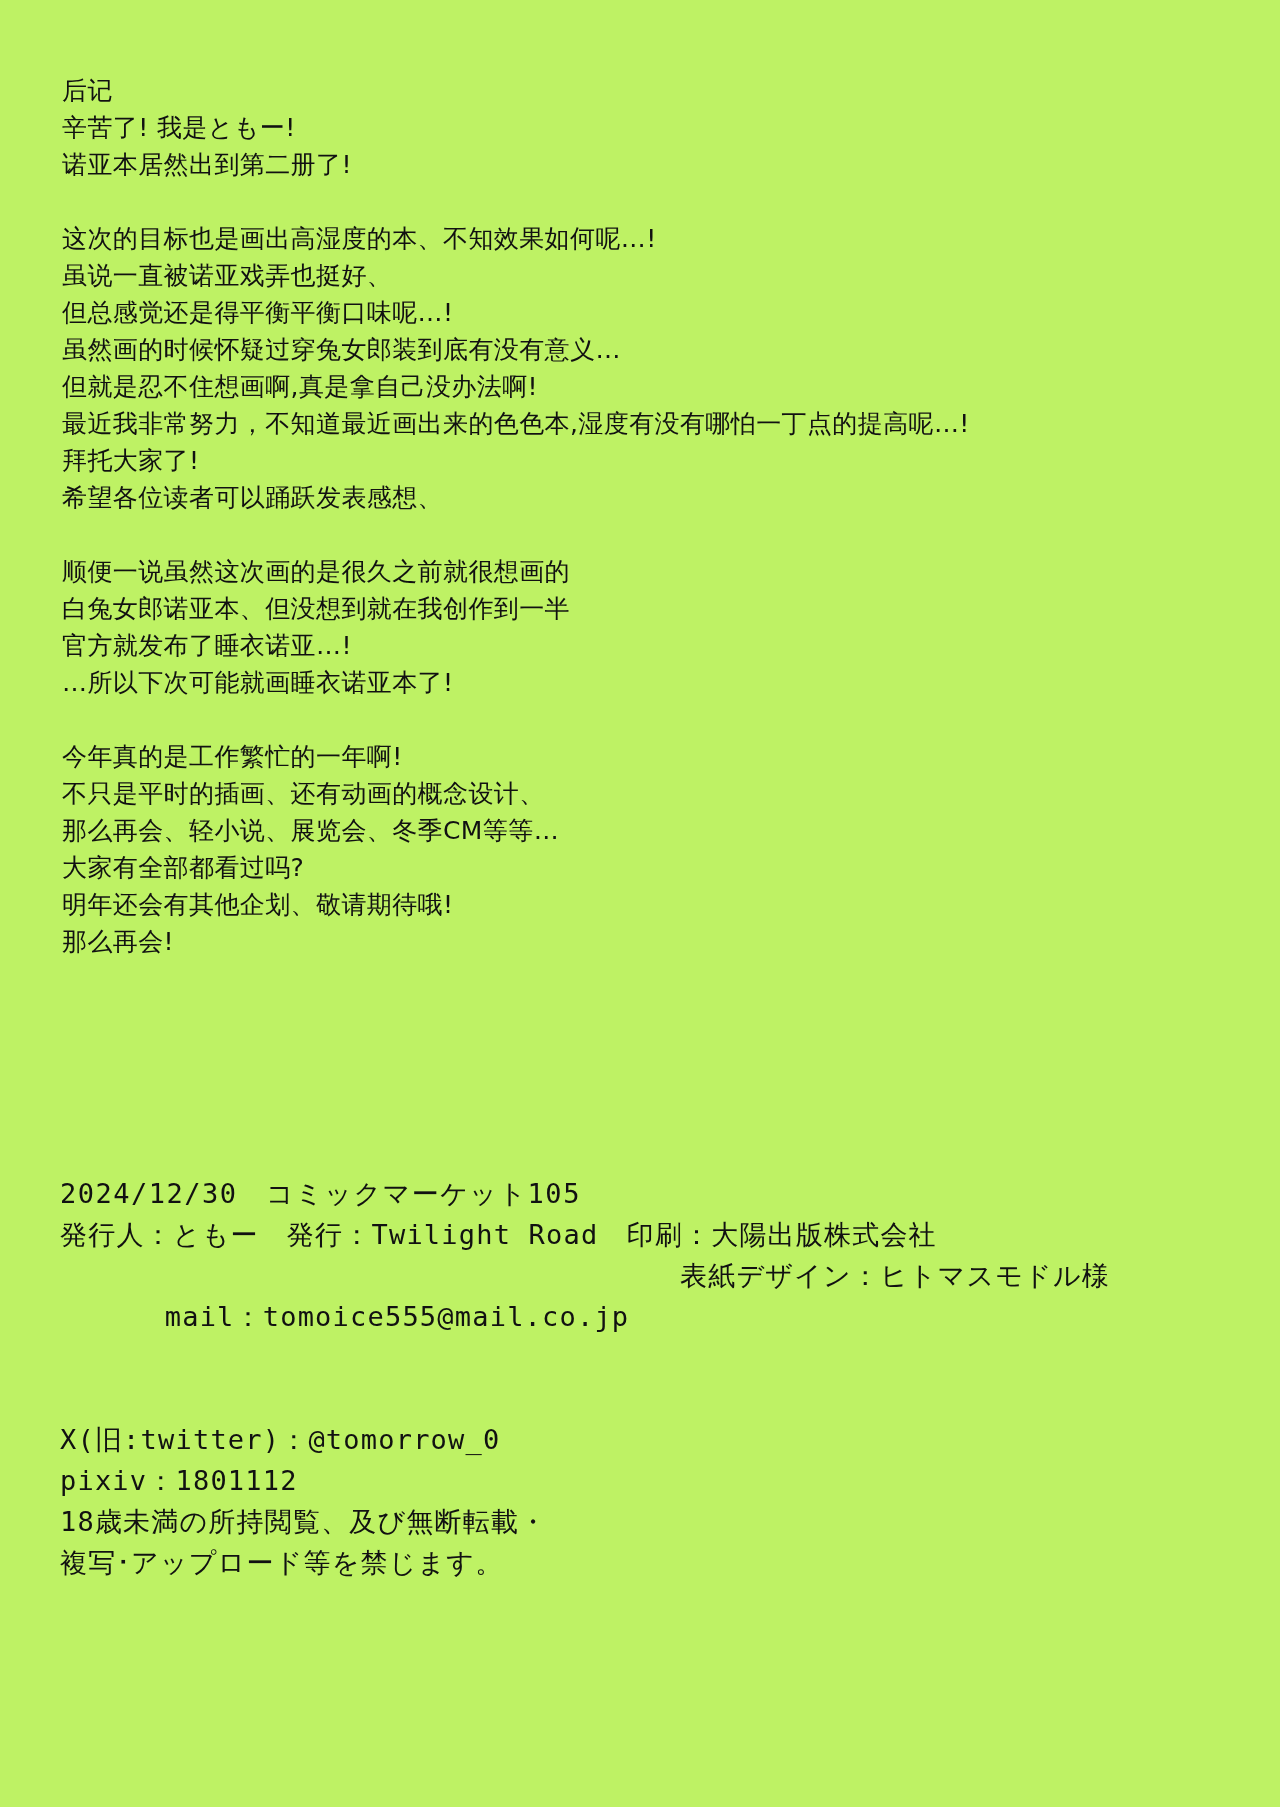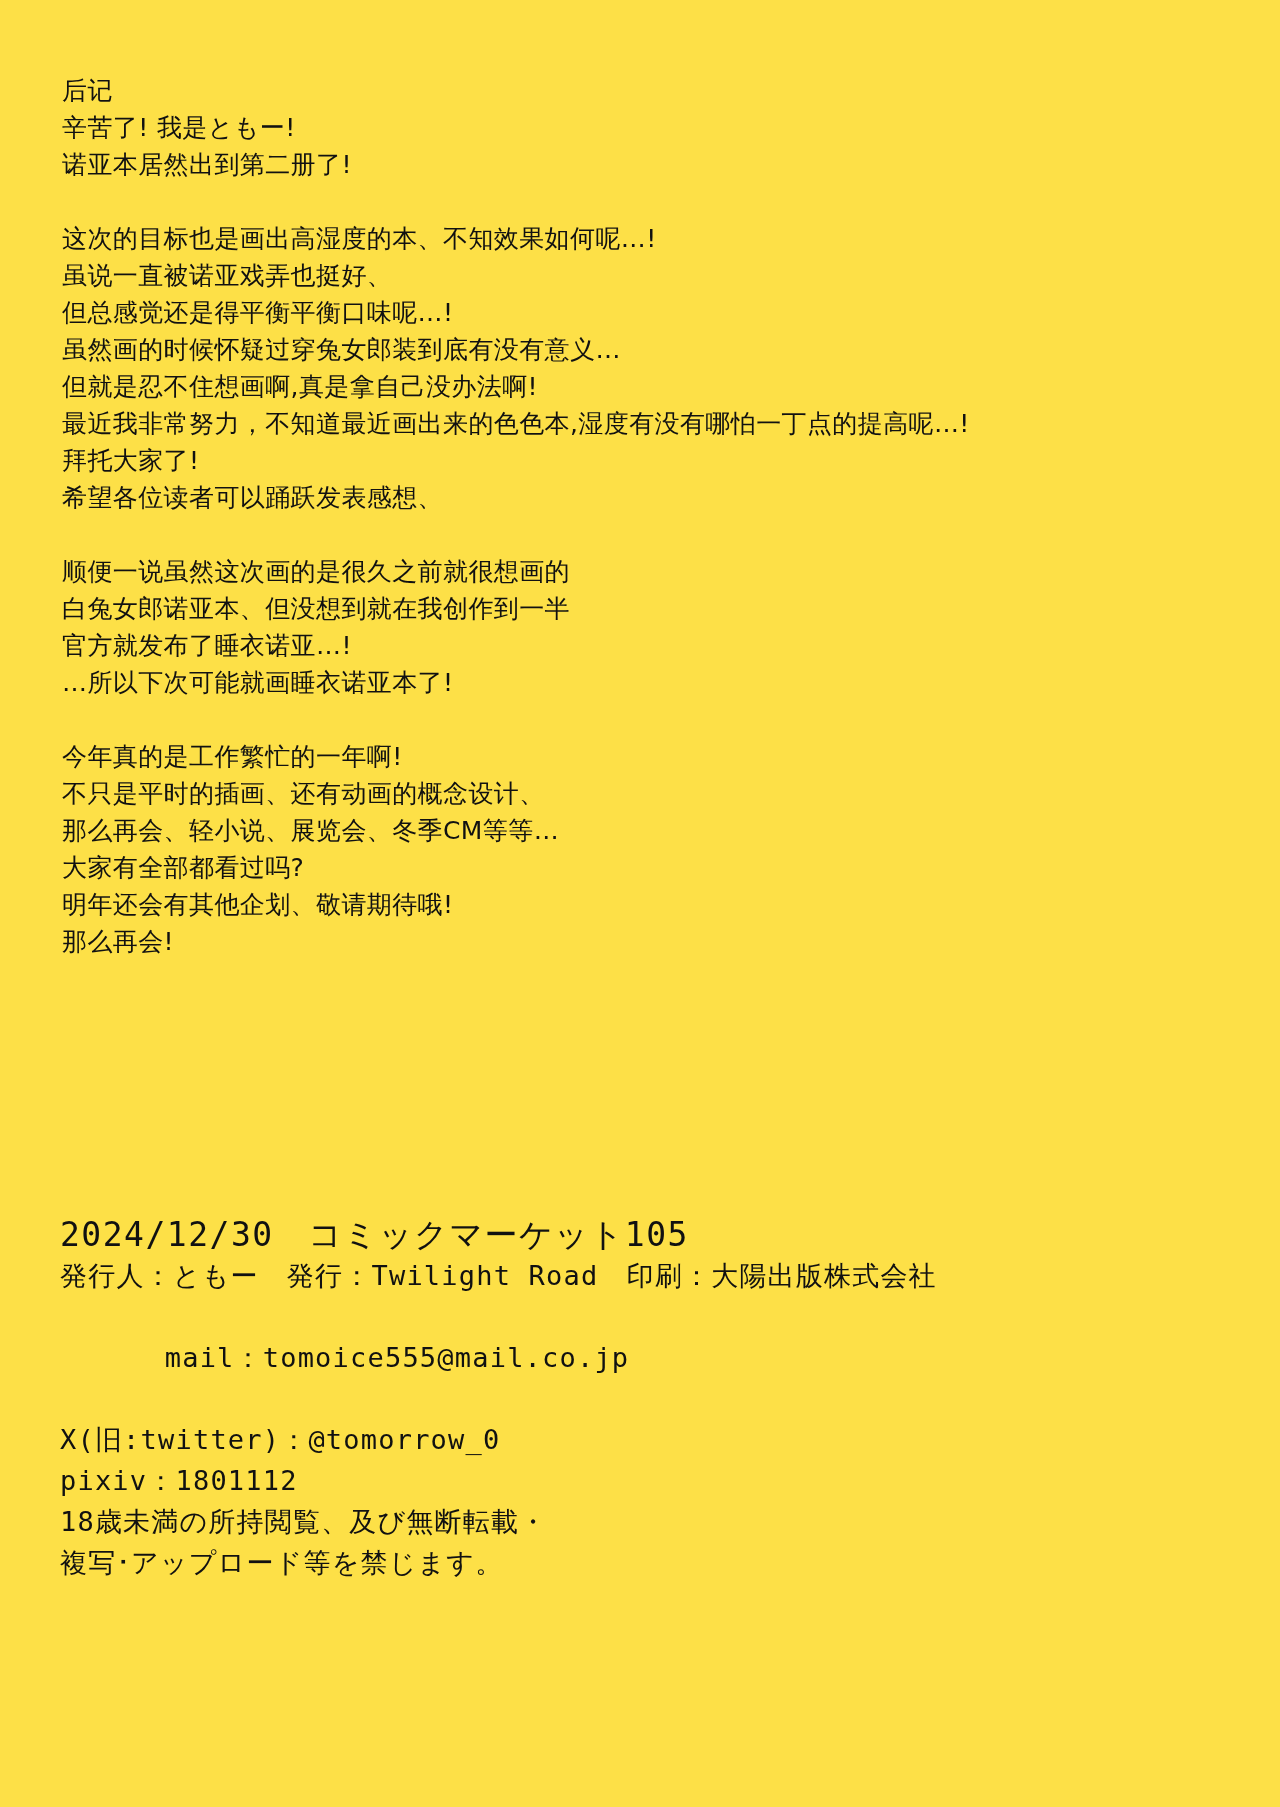--- a/index.html
+++ b/index.html
@@ -11,21 +11,21 @@
     width: 1280px;
     height: 1807px;
     position: relative;
     font-family: "DejaVu Sans", "Liberation Sans", sans-serif;
     color: #1a1a1a;
     overflow: hidden;
   }
   .page {
     position: absolute;
     inset: 0;
-    background: #fde047;
+    background: #bef264;
   }
 
   
   .afterword {
     position: absolute;
     left: 62px;
     top: 72px;
     width: 1100px;
   }
   .aw-line {
@@ -48,21 +48,21 @@
   }
   .col-line {
     font-family: "DejaVu Sans Mono", "Liberation Mono", monospace;
     font-size: 27px;
     line-height: 41px;
     letter-spacing: 1.2px;
     white-space: pre;
     color: #111111;
   }
   .col-line.first {
-    font-size: 33px;
+    font-size: 27px;
     letter-spacing: 1.5px;
   }
   .col-row {
     display: block;
     position: relative;
   }
   .col-right {
     position: absolute;
     left: 620px;
     top: 0;
@@ -102,20 +102,21 @@
     <div class="aw-line">大家有全部都看过吗?</div>
     <div class="aw-line">明年还会有其他企划、敬请期待哦!</div>
     <div class="aw-line">那么再会!</div>
   </div>
 
   <div class="colophon">
     <div class="col-line first">2024/12/30　コミックマーケット105</div>
     <div class="col-line">発行人：ともー　発行：Twilight Road　印刷：大陽出版株式会社</div>
     <div class="col-line col-row">
       <span>mail：tomoice555@mail.co.jp</span>
+      <span class="col-right cover">表紙デザイン：ヒトマスモドル様</span>
     </div>
     <div class="col-line">X(旧:twitter)：@tomorrow_0</div>
     <div class="col-line">pixiv：1801112</div>
     <div class="col-line">18歳未満の所持閲覧、及び無断転載・</div>
     <div class="col-line">複写･アップロード等を禁じます。</div>
   </div>
 
 </div>
 
 </body></html>

